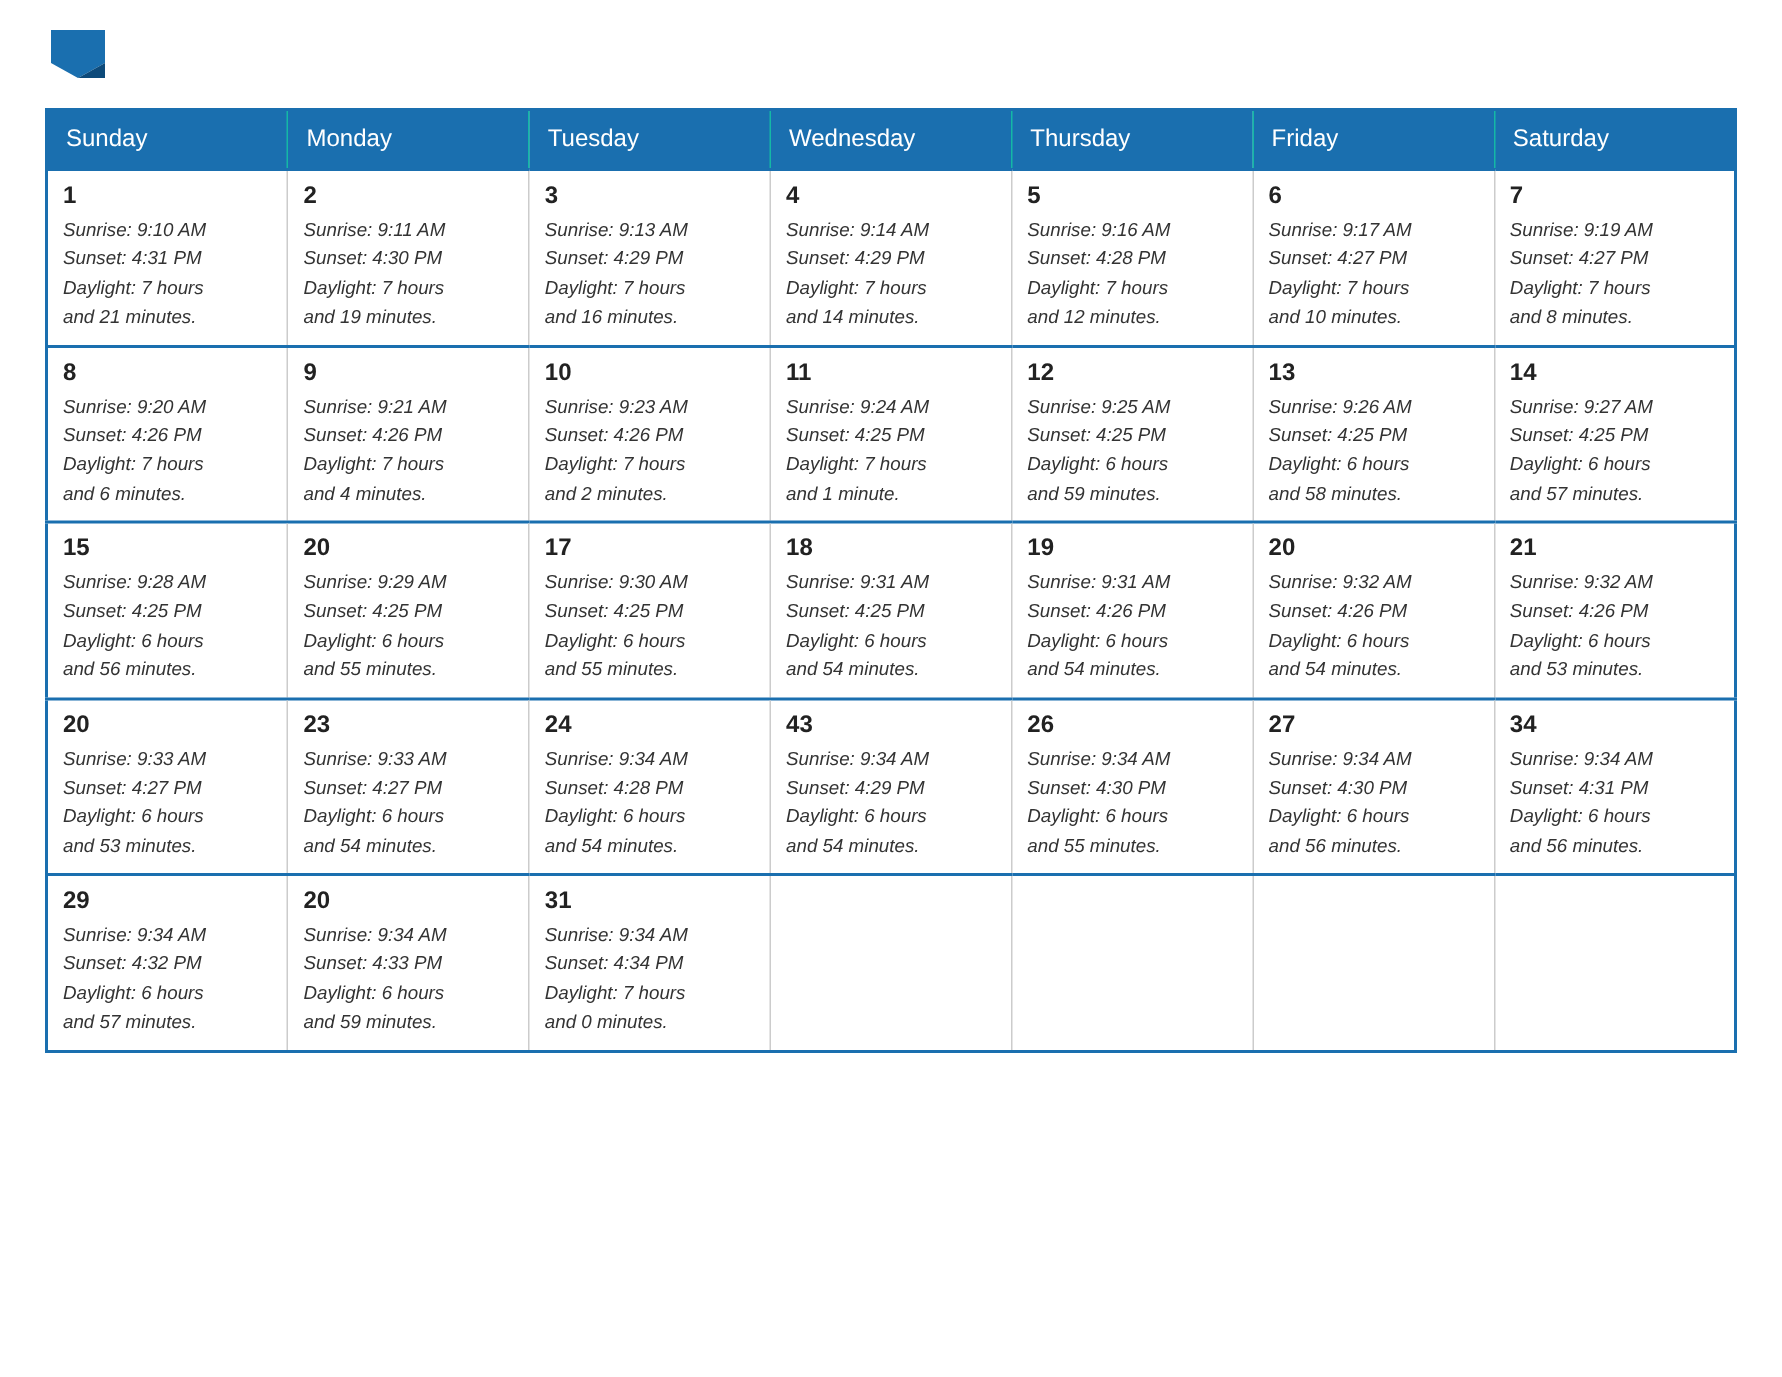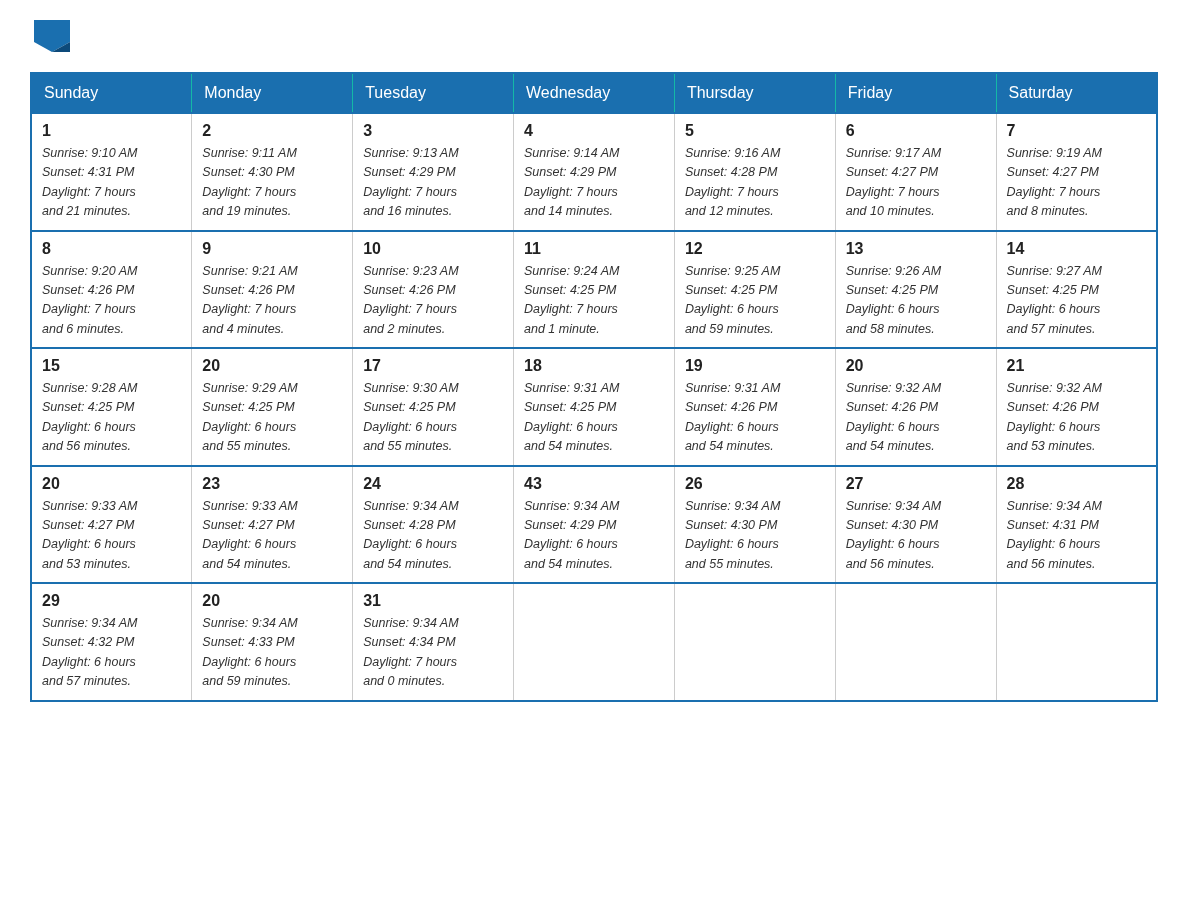--- a/index.html
+++ b/index.html
@@ -228,21 +228,21 @@
       </td>
         <td>
         <span class="day-number">26</span>
         <div class="day-info">Sunrise: 9:34 AM<br>Sunset: 4:30 PM<br>Daylight: 6 hours<br>and 55 minutes.</div>
       </td>
         <td>
         <span class="day-number">27</span>
         <div class="day-info">Sunrise: 9:34 AM<br>Sunset: 4:30 PM<br>Daylight: 6 hours<br>and 56 minutes.</div>
       </td>
         <td>
-        <span class="day-number">28</span>
+        <span class="day-number">34</span>
         <div class="day-info">Sunrise: 9:34 AM<br>Sunset: 4:31 PM<br>Daylight: 6 hours<br>and 56 minutes.</div>
       </td>
       </tr>
       <tr>
         <td>
         <span class="day-number">29</span>
         <div class="day-info">Sunrise: 9:34 AM<br>Sunset: 4:32 PM<br>Daylight: 6 hours<br>and 57 minutes.</div>
       </td>
         <td>
         <span class="day-number">20</span>

